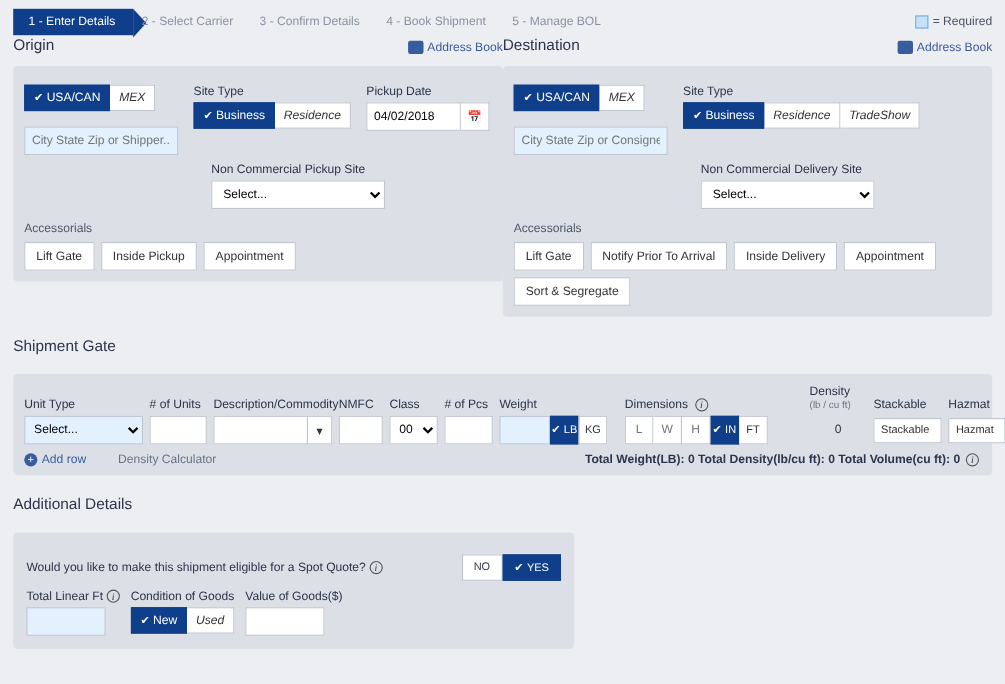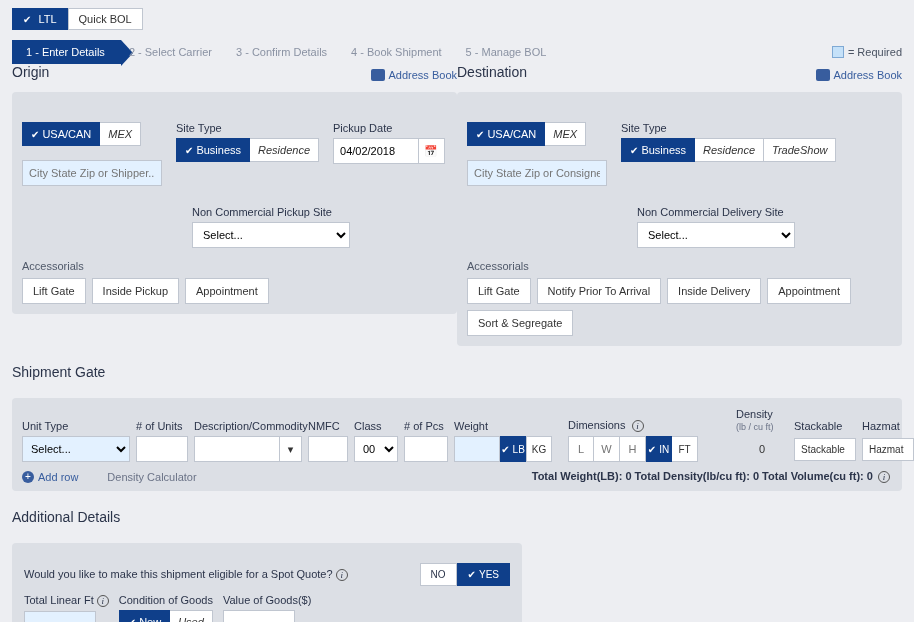--- a/index.html
+++ b/index.html
@@ -96,21 +96,21 @@
     background: #fff;
     border: 1px solid #c0c6d0;
     cursor: pointer;
   }
   .btn-group .btn.active {
     background: #0f3f8a;
     color: #fff;
     border-color: #0f3f8a;
   }
   .btn-group .btn:not(:first-child){ border-left:none;font-style:italic; }
-  .row { display: flex; gap: 14px; margin-top: 20px; align-items:flex-start; flex-wrap: wrap;}
+  .row { display: flex; gap: 14px; margin-top: 7px; align-items:flex-start; flex-wrap: wrap;}
   .field-col { display:flex; flex-direction:column; gap:4px; }
   .field-label { font-size: 11px; color: #2b344a; }
   input[type="text"], select {
     border: 1px solid #c0c6d0;
     padding: 5px 6px;
     font-size: 11px;
     background: #fff;
     height: 26px;
   }
   input.req { background: #e3f1ff; }
@@ -179,27 +179,20 @@
   .yn-group .yn.active { background:#0f3f8a; color:#fff; border-color:#0f3f8a;}
   .details-fields { display:flex; gap:10px; margin-top:6px;}
   .dfcol { display:flex; flex-direction:column; gap:4px;}
   .subnote { font-size:9px; color:#6b7387;}
 </style>
 </head>
 <body>
 
 <div class="container">
 
-  <div class="top-tabs">
-    <div class="tab active">
-        <span class="check"></span>
-        <span>LTL</span>
-      </div>
-    <div class="tab">Quick BOL</div>
-  </div>
 
   <div class="wizard-row">
     <div class="wizard-step active">1 - Enter Details</div>
     <div class="wizard-step">2 - Select Carrier</div>
     <div class="wizard-step">3 - Confirm Details</div>
     <div class="wizard-step">4 - Book Shipment</div>
     <div class="wizard-step">5 - Manage BOL</div>
     <div class="required-legend">
       <span class="sq"></span>
       <span>= Required</span>

